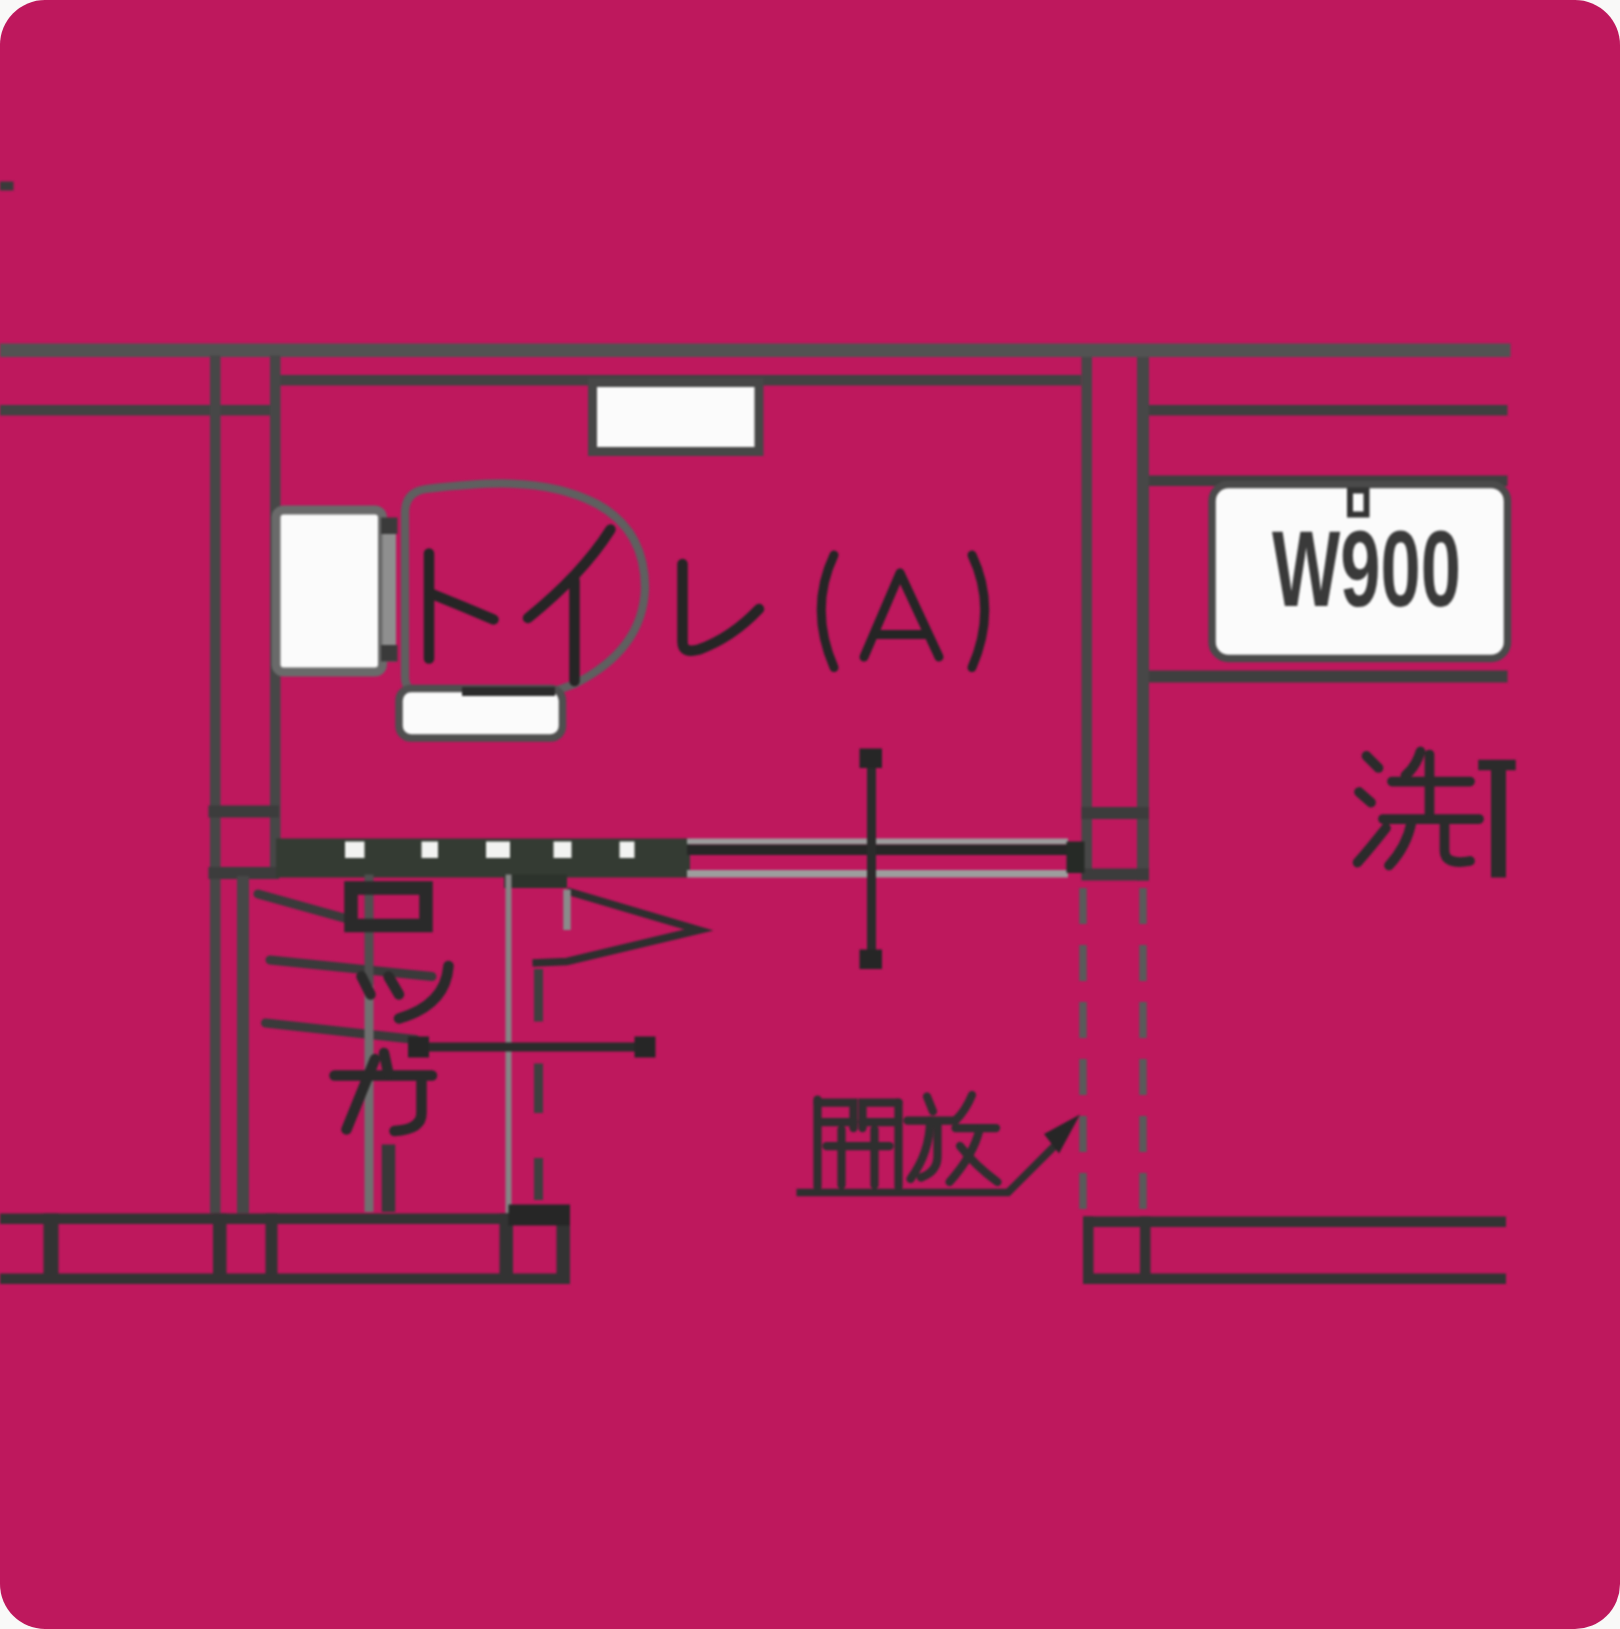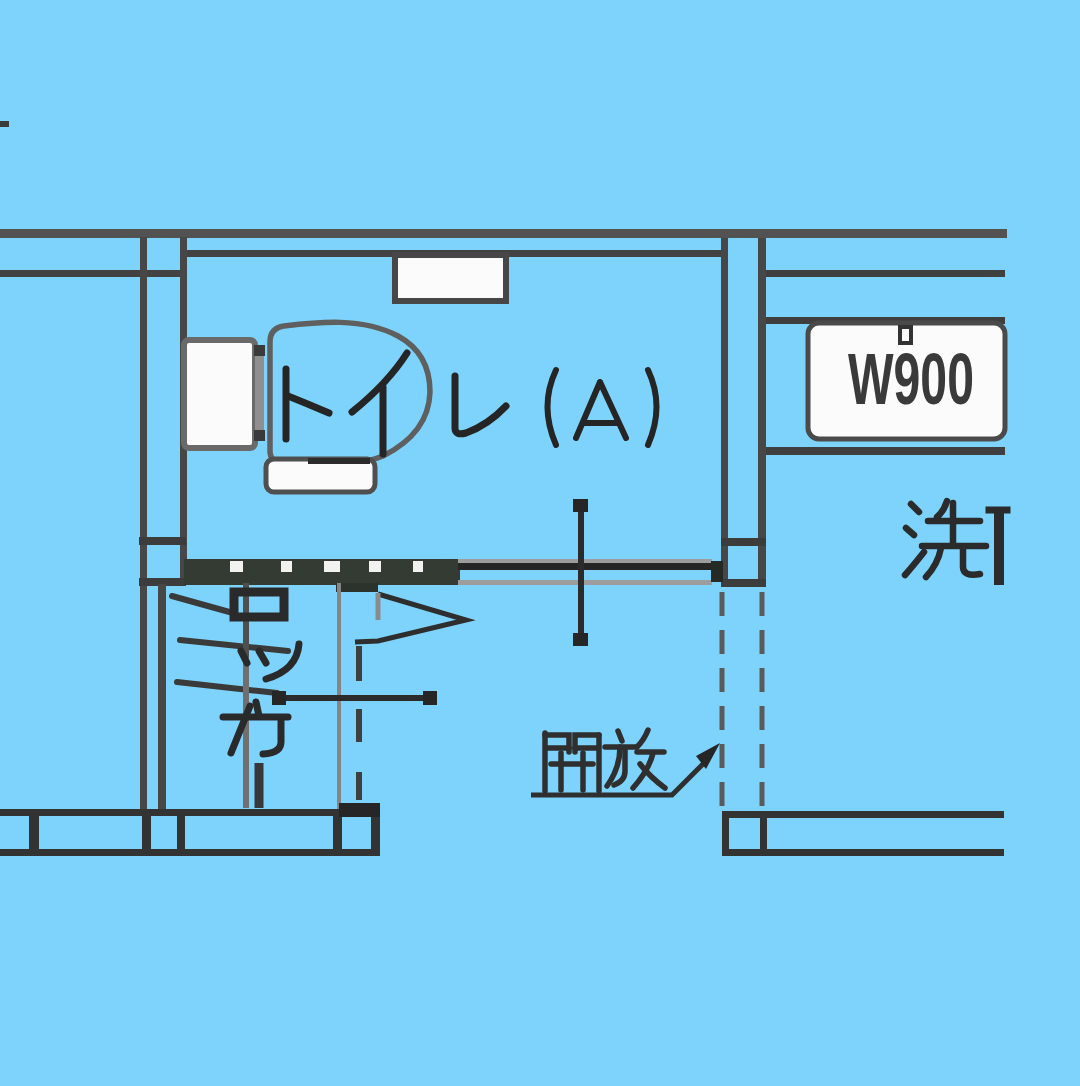--- a/index.html
+++ b/index.html
@@ -1,17 +1,17 @@
 <!DOCTYPE html>
 <html><head>
 <meta charset="utf-8">
 <style>
   html,body{margin:0;padding:0;background:#f9f9f8;}
-  .page{width:1080px;height:1086px;position:relative;overflow:hidden;background:#7dd3fc;
-        font-family:"Liberation Sans", sans-serif;}
+  .page{width:1080px;height:1086px;position:relative;overflow:hidden;background:#be185d;
+        font-family:"Liberation Sans", sans-serif;border-radius:30px;}
   svg{position:absolute;left:0;top:0;filter:blur(0.6px);}
 </style>
 </head>
 <body>
 
 <div class="page">
 <svg width="1080" height="1086" viewBox="0 0 1080 1086">
 
 <rect x="0" y="121" width="9" height="6" fill="#3a3a3a"></rect>
 

